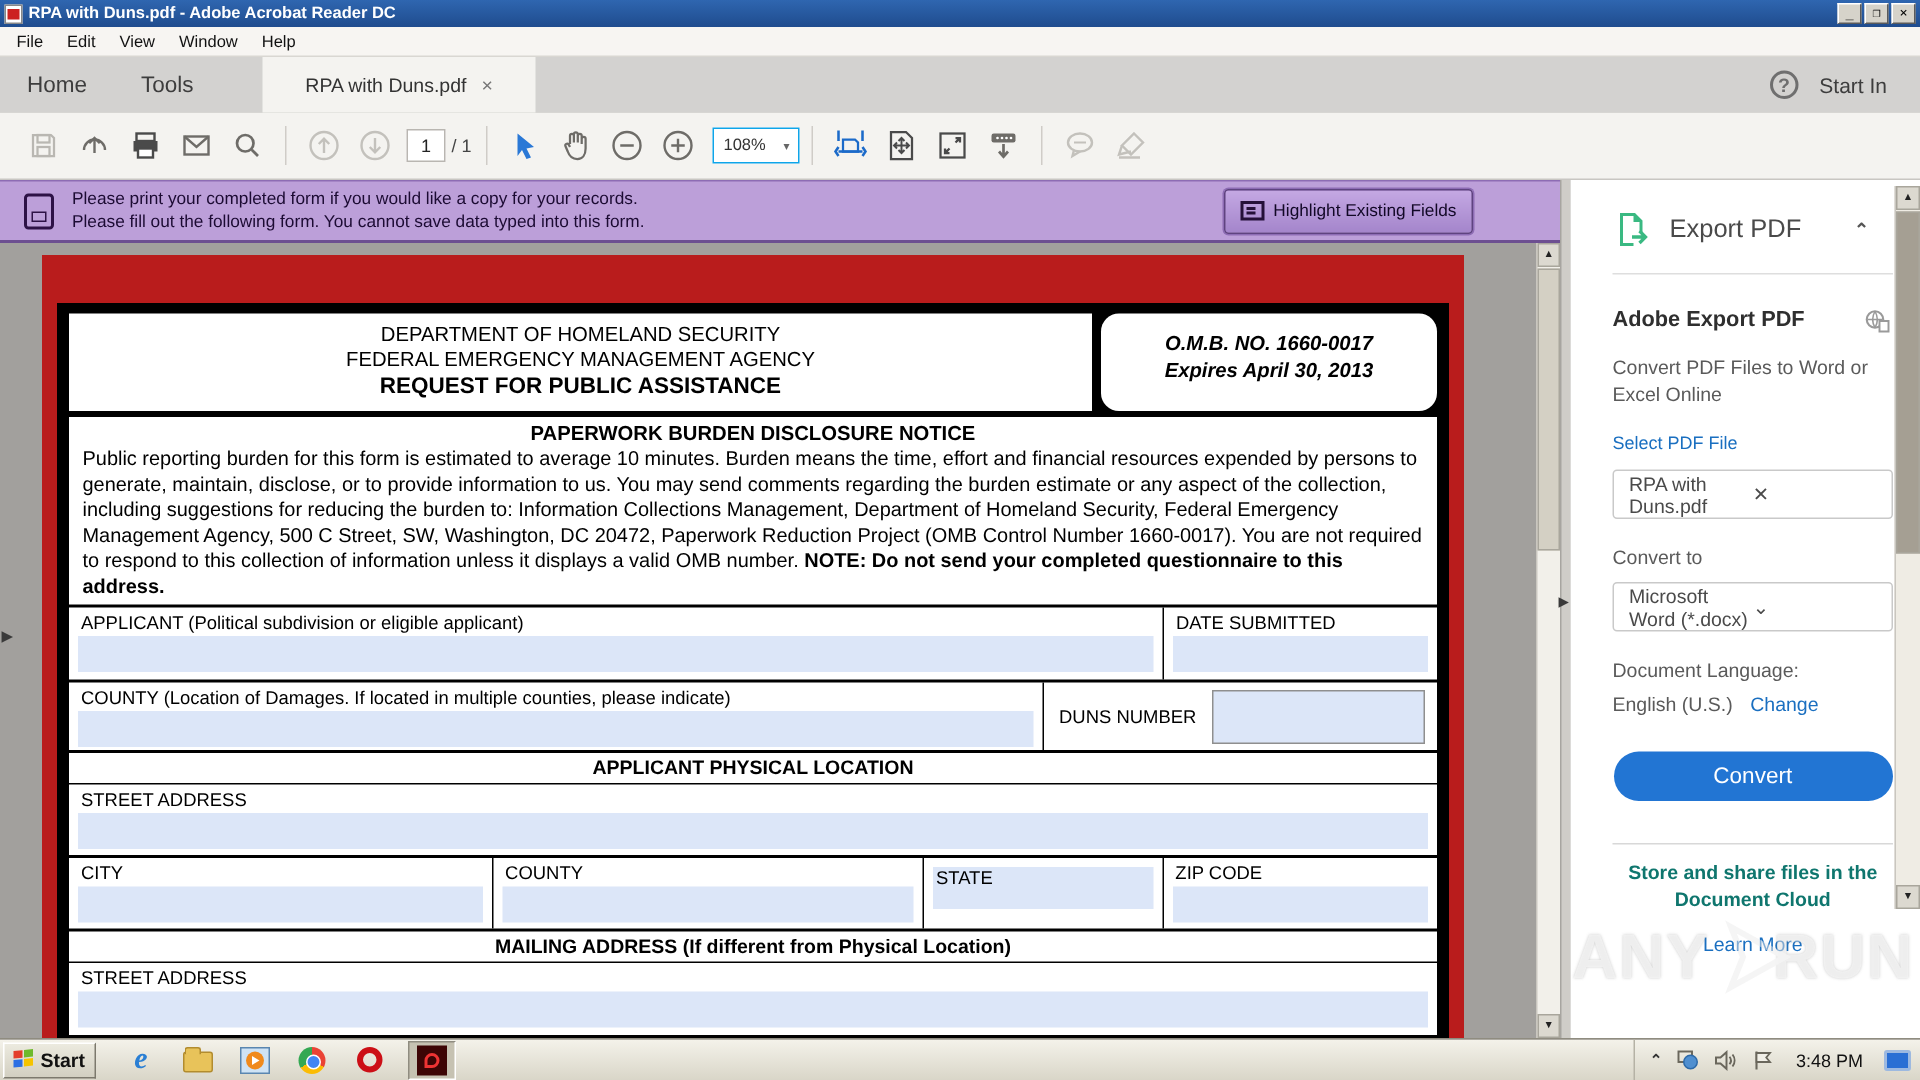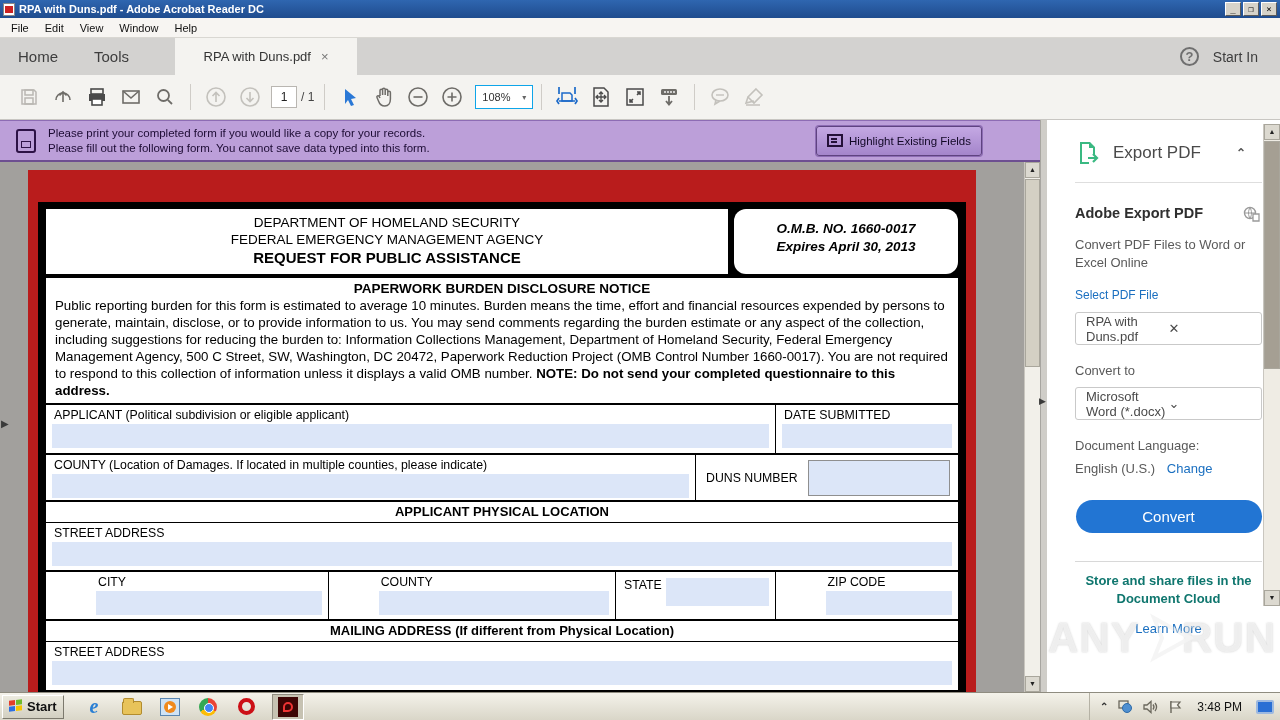--- a/index.html
+++ b/index.html
@@ -84,21 +84,21 @@
   .rowA .cleft { flex:1; border-right:1.5px solid #000; }
   .rowA .cright { width:182px; }
   .rowB { height:47px; }
   .rowB .cleft { flex:1; border-right:1.5px solid #000; }
   .rowB .cright { width:262px; display:flex; align-items:center; }
   .dunslabel { font-size:12.3px; margin-left:10px; white-space:nowrap; }
   .dunsinput { width:142px; height:36px; background:#dce6f8; border:1px solid #8f8f8f; margin-left:10px; }
   .sechdr { text-align:center; font-weight:bold; font-size:13px; padding:2px 0 3px; border-bottom:1.5px solid #000; }
   .rowD { height:49px; display:block; }
   .rowE { height:49px; }
-  .rowE .fcell { border-right:1.5px solid #000;padding-left:44px; }
+  .rowE .fcell { border-right:1.5px solid #000; }
   .rowE .fcell:last-child { border-right:none; }
   .c-city { width:31%; } .c-county { width:31.5%; } .c-state { width:17.5%; } .c-zip { width:20%; }
   .c-state .flabel { position:absolute; top:3px; left:0; z-index:2; }
   .c-state .finput { margin-top:6px; height:28px; }
   .rowG { height:50px; display:block; }
 
   
   .vscroll { position:absolute; right:0; top:0; bottom:0; width:16px; background:#f2f0ea; border-left:1px solid #c9c6bf; }
   .sbtn { position:absolute; left:0; width:15px; height:16px; background:#dcd9d0; border:1px solid #a9a69c;
     font-size:7px; line-height:14px; text-align:center; color:#222; }

